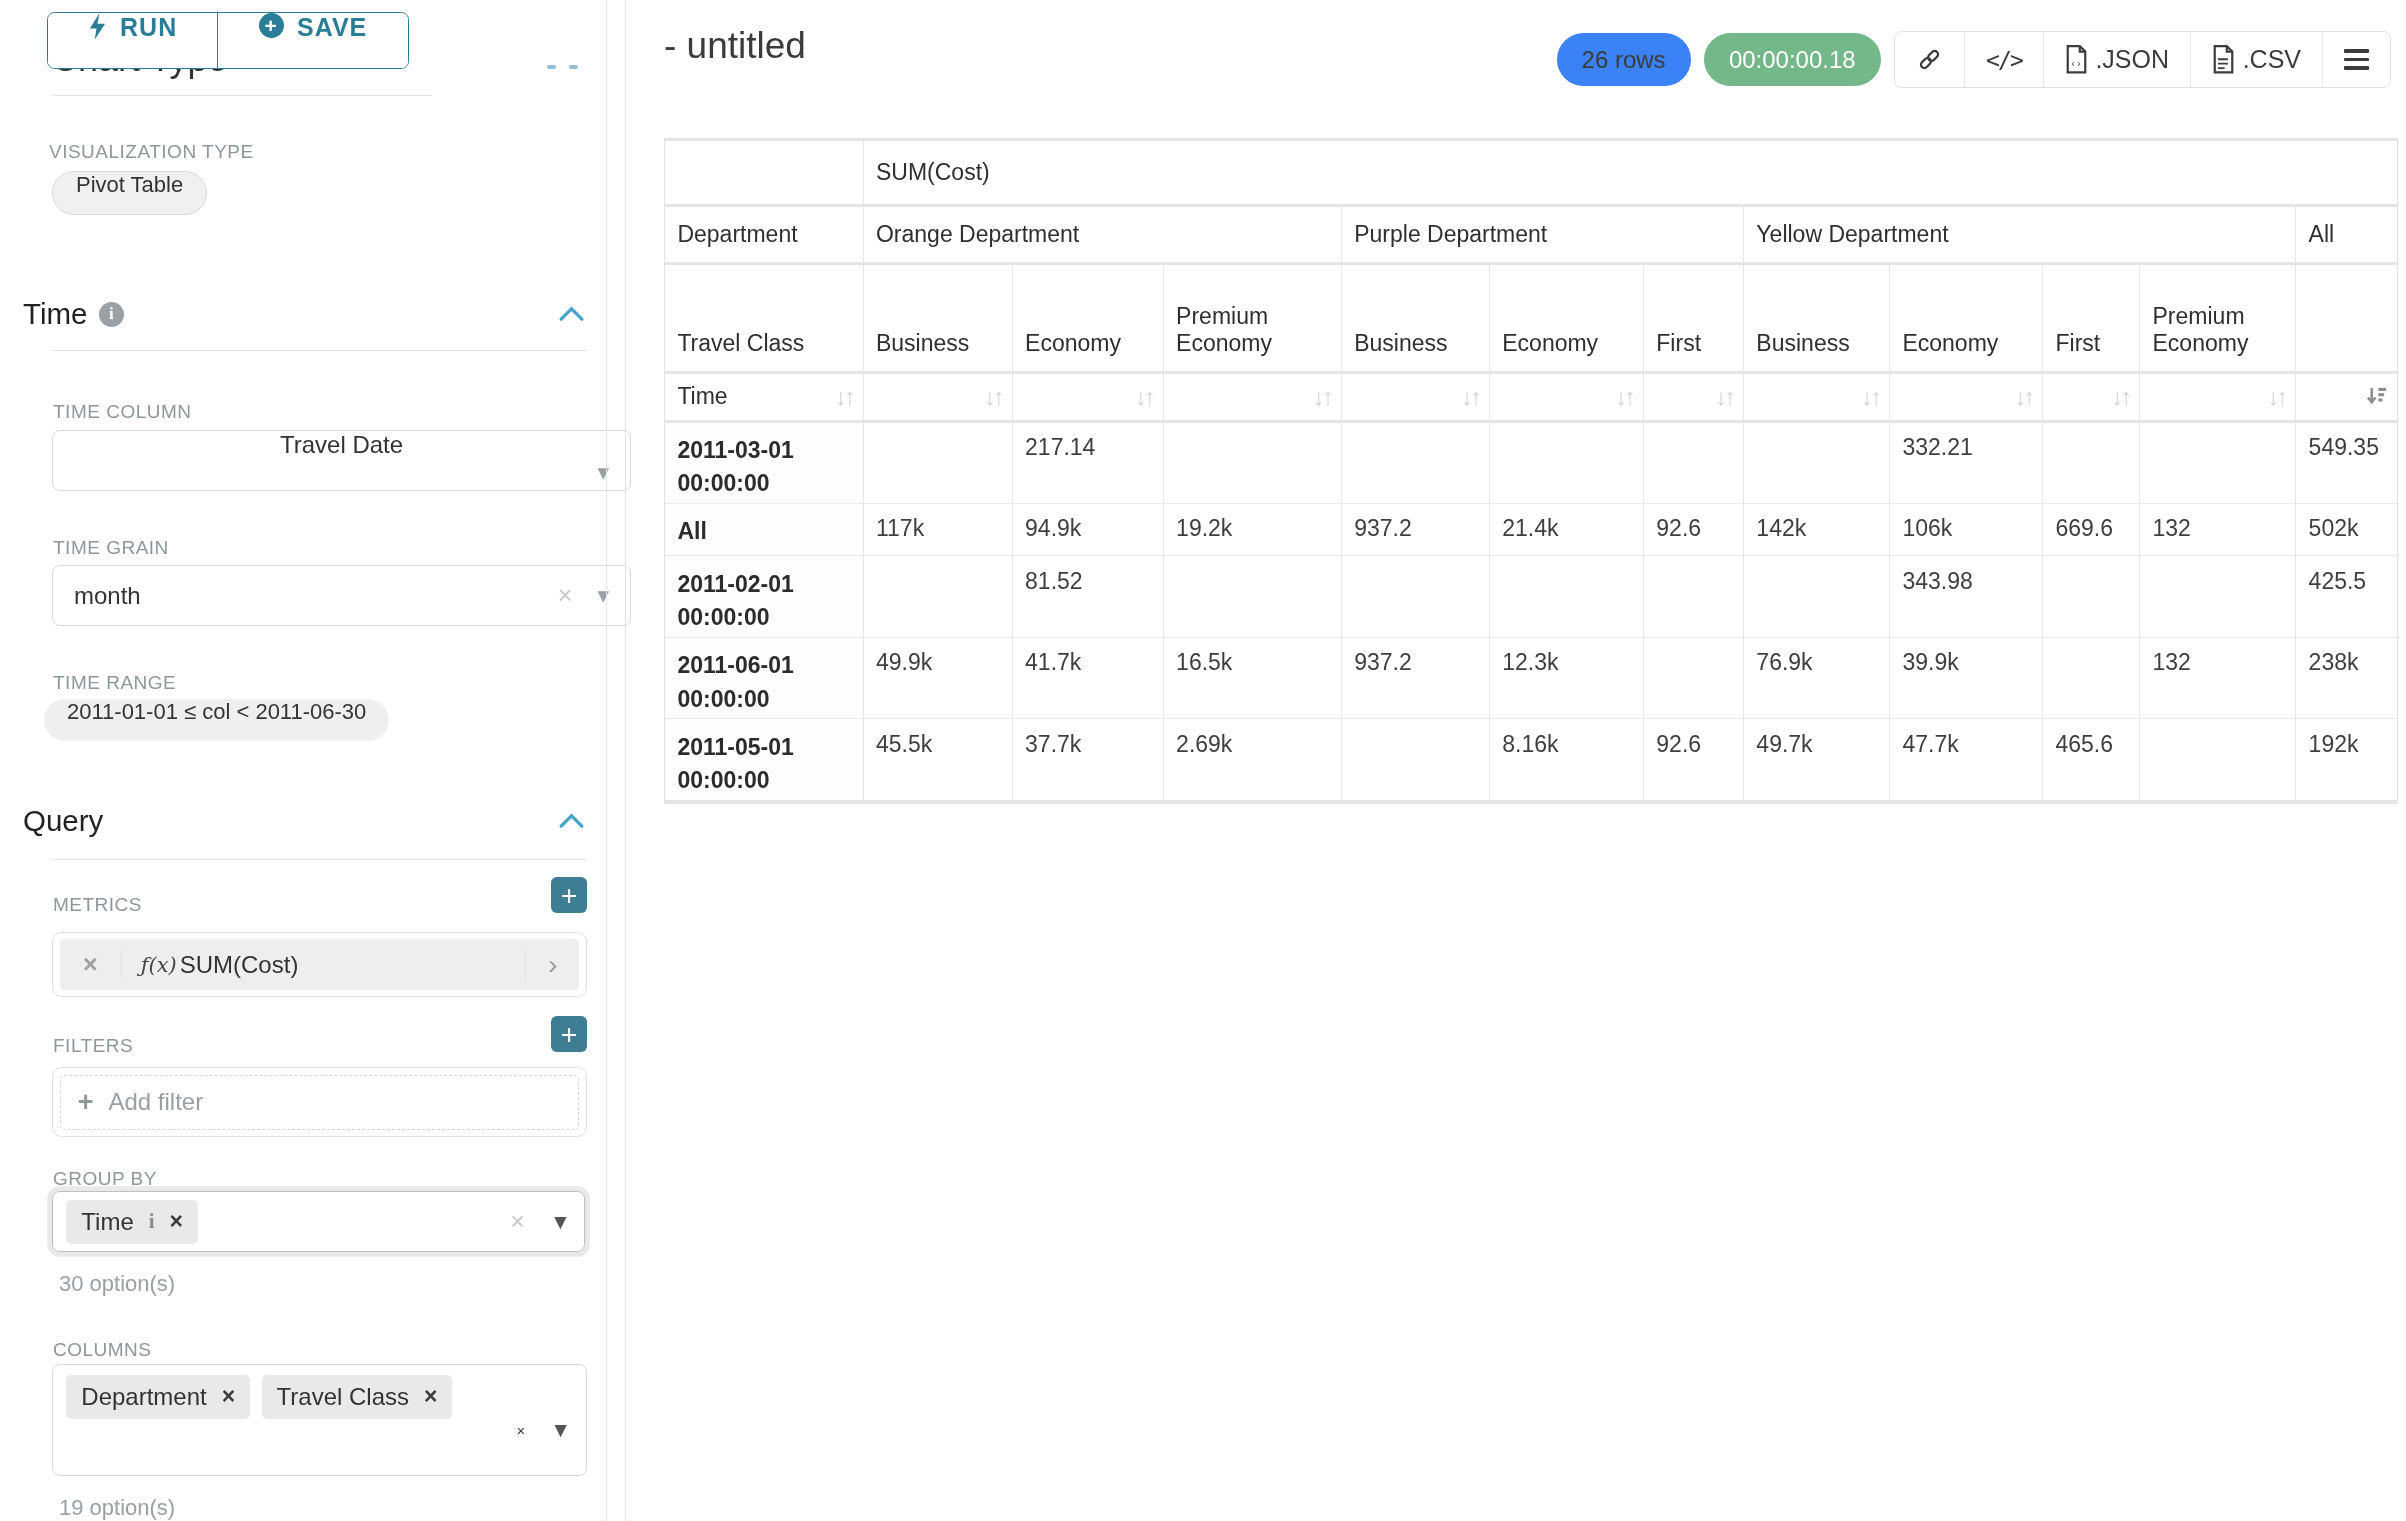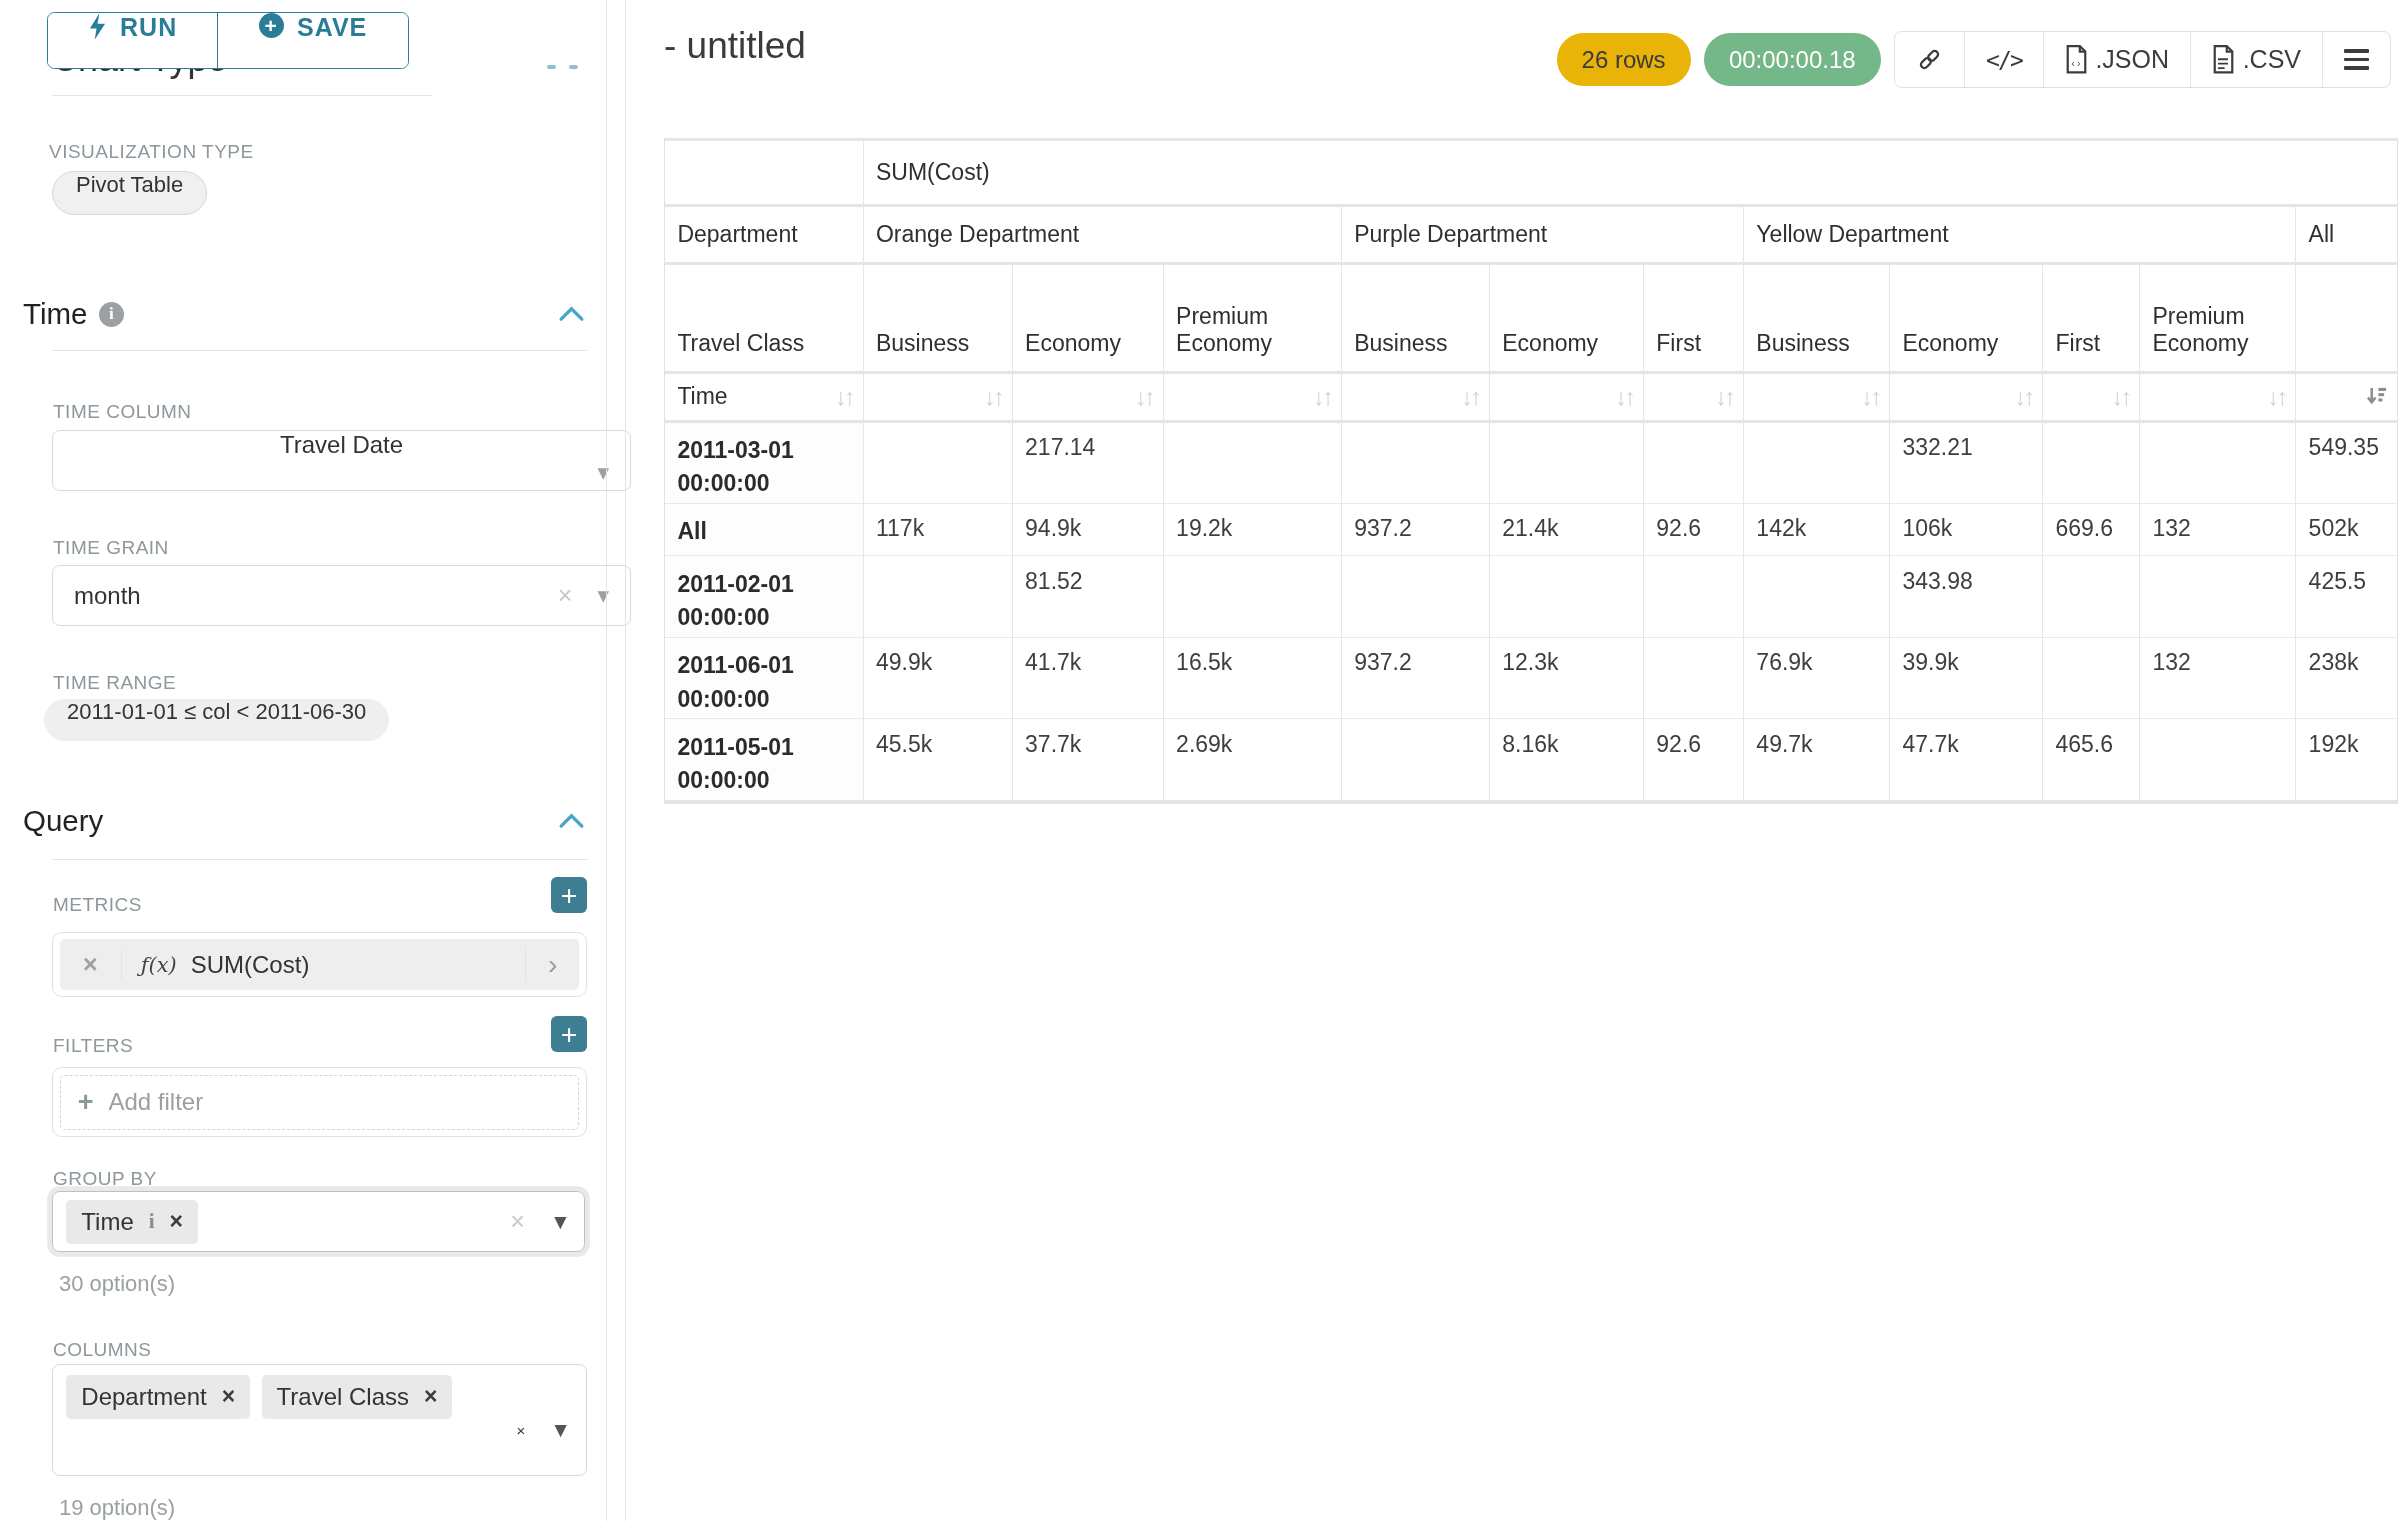--- a/index.html
+++ b/index.html
@@ -33,21 +33,21 @@
     display:flex;align-items:center;font-size:24px;color:#333;}
   .select .caret{color:#9aa0a3;font-size:23px;}
   .select .clear-x{color:#c9c9c9;font-size:25px;}
   .plus-btn{position:absolute;width:36px;height:36px;background:#3d7e93;border-radius:5.7px;color:#fff;
     display:flex;align-items:center;justify-content:center;font-size:28.5px;line-height:1;cursor:pointer;}
   .metric-wrap{position:absolute;left:52px;top:932px;width:535px;height:65px;border:1px solid #e0e0e0;
     border-radius:9.5px;display:flex;align-items:center;padding:0 6.7px;box-sizing:border-box;}
   .metric-pill{display:flex;align-items:center;width:100%;height:51px;background:#eeeeee;border-radius:4.8px;
     font-size:24px;color:#333;}
   .metric-x{width:61px;text-align:center;color:#a0a0a0;font-size:25px;font-weight:bold;border-right:1px solid #e2e2e2;}
-  .metric-name{flex:1;padding-left:19px;display:flex;align-items:center;gap:14px;}
+  .metric-name{flex:1;padding-left:19px;display:flex;align-items:center;gap:3px;}
   .fx{font-family:"DejaVu Serif",serif;font-style:italic;font-size:21px;color:#444;}
   .metric-chev{width:53px;text-align:center;color:#9a9a9a;font-size:28.5px;border-left:1px solid #e2e2e2;}
   .filter-wrap{position:absolute;left:52px;top:1067px;width:535px;height:70px;border:1px solid #e0e0e0;
     border-radius:9.5px;display:flex;align-items:center;padding:0 6.7px;box-sizing:border-box;}
   .filter-dash{display:flex;align-items:center;gap:15px;width:100%;height:55px;border:1.9px dashed #d4d4d4;
     border-radius:4.8px;padding-left:17px;box-sizing:border-box;color:#9aa0a3;font-size:24px;}
   .filter-dash .plus{color:#8e979c;font-size:27px;font-weight:bold;}
   .chip{display:inline-flex;align-items:center;gap:15px;height:44px;padding:0 15px;background:#e9e9e9;
     border-radius:4.8px;font-size:24px;color:#333;}
   .chip .x{font-weight:bold;color:#3c3c3c;font-size:23px;cursor:pointer;}
@@ -60,21 +60,21 @@
   .col-select{position:absolute;left:52px;top:1364px;width:535px;height:112px;border:1px solid #d9d9d9;
     border-radius:7.6px;padding:9.5px 13.3px;box-sizing:border-box;display:flex;gap:11.4px;align-items:flex-start;}
   .col-select .sel-right{position:absolute;right:15px;top:53px;}
   .dark-caret{color:#555;font-size:21px;}
 
   
   .main{position:absolute;left:626px;top:0;width:1780px;height:1522px;}
   .page-title{position:absolute;left:38px;top:25px;font-size:37px;color:#3b3b3b;}
   .hdr-right{position:absolute;right:15px;top:31px;display:flex;align-items:center;gap:13.3px;}
   .badge{display:flex;align-items:center;height:53px;padding:0 25px;border-radius:27px;font-size:24px;}
-  .badge.rows{background:#eab308;color:#3b3b3b;}
+  .badge.rows{background:#3b82f6;color:#3b3b3b;}
   .badge.timer{background:#74b788;color:#fff;}
   .btn-group{display:flex;border:1px solid #e0e0e0;border-radius:7.6px;background:#fff;height:55px;align-items:stretch;}
   .btn-group .seg{display:flex;align-items:center;justify-content:center;gap:7.6px;padding:0 21px;
     border-left:1px solid #e6e6e6;font-size:25px;color:#3c3c3c;cursor:pointer;}
   .btn-group .seg:first-child{border-left:none;}
   .code-ic{font-family:"DejaVu Sans Mono",monospace;font-size:23px;color:#3c3c3c;letter-spacing:-1.9px;}
   .burger{display:flex;flex-direction:column;gap:4.8px;}
   .burger span{display:block;width:25px;height:3.8px;background:#3c3c3c;border-radius:1px;}
 
   

